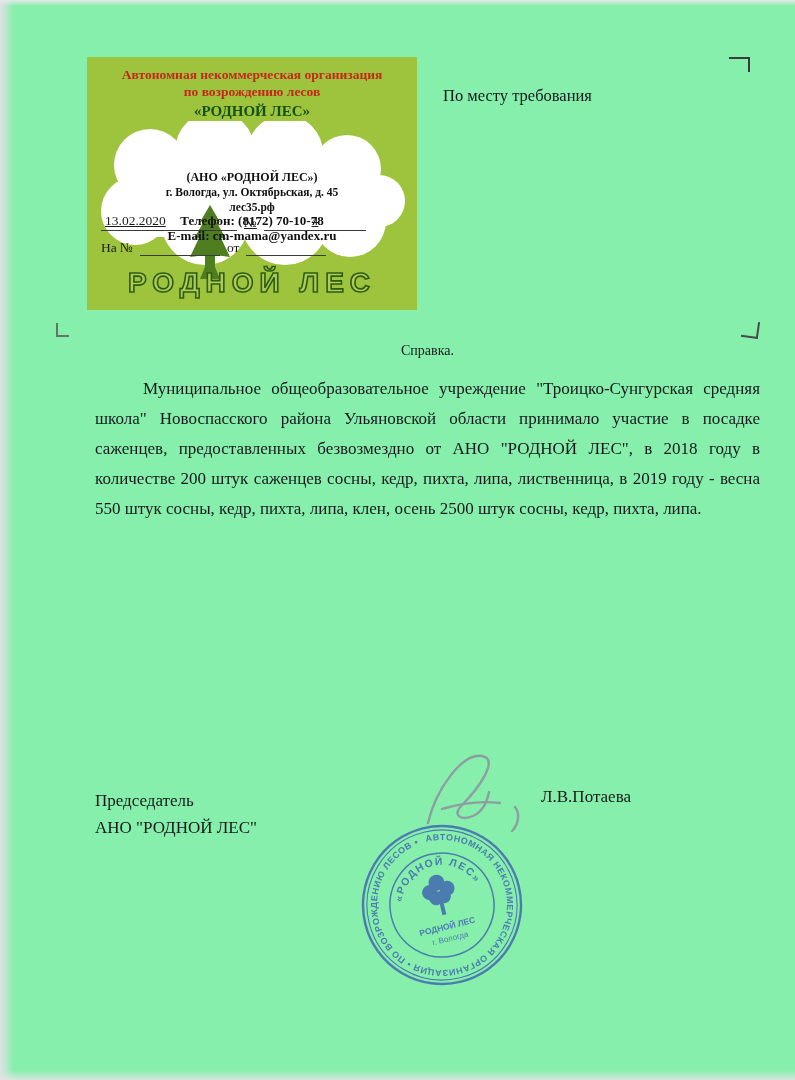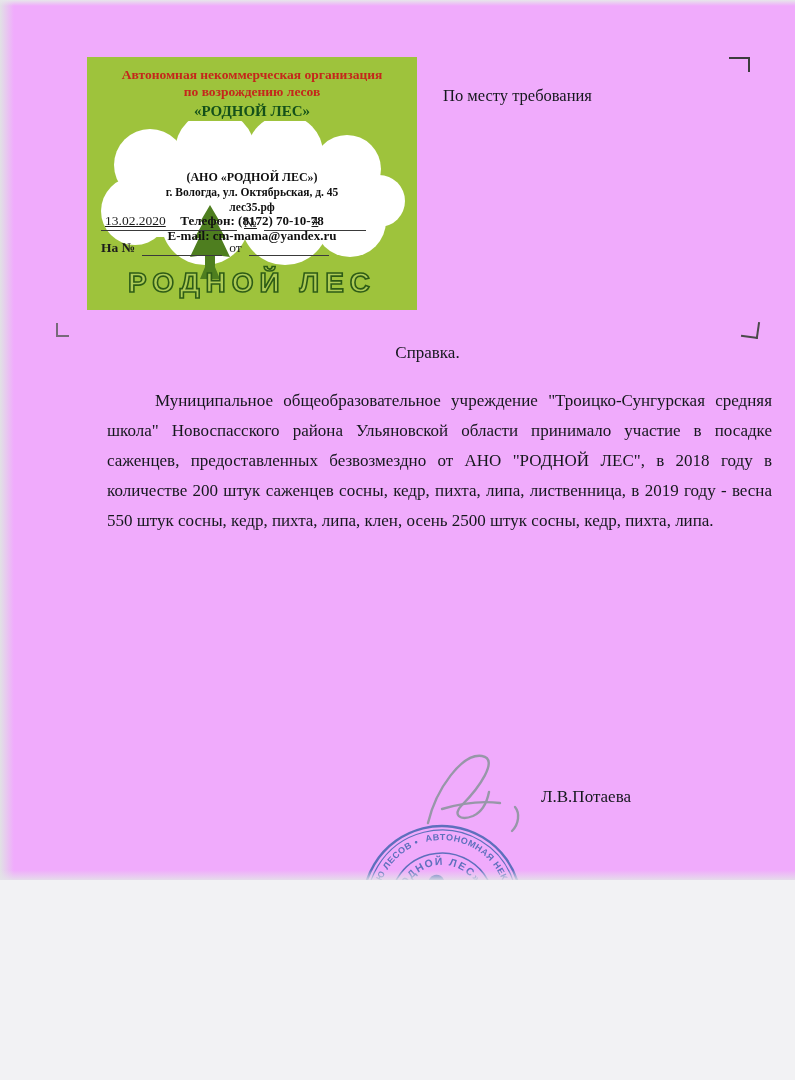--- a/index.html
+++ b/index.html
@@ -1,16 +1,16 @@
 <!DOCTYPE html>
 <html><head>
 <meta charset="utf-8">
 <style>
   html,body{margin:0;padding:0;background:#f2f2f4;}
-  .page{position:relative;width:795px;height:880px;background:#f0abfc;overflow:hidden;
+  .page{position:relative;width:795px;height:1080px;background:#86efac;overflow:hidden;
         font-family:"Liberation Serif",serif;color:#15181d;}
 
   
   .edge-left{position:absolute;left:0;top:0;width:14px;height:100%;z-index:6;pointer-events:none;
              background:linear-gradient(90deg,#e1e1e5 0%,rgba(255,255,255,0) 100%);}
   .edge-top{position:absolute;left:0;top:0;width:100%;height:6px;z-index:6;pointer-events:none;
             background:linear-gradient(180deg,#e7e7ea 0%,rgba(255,255,255,0) 100%);}
   .edge-bottom{position:absolute;left:0;bottom:0;width:100%;height:10px;z-index:6;pointer-events:none;
             background:linear-gradient(0deg,#e4e4e8 0%,rgba(255,255,255,0) 100%);opacity:.85;}
 
@@ -35,29 +35,29 @@
   .addr.sm{font-size:13px;}
   .date-row,.ref-row{position:absolute;left:14px;right:14px;display:flex;align-items:flex-end;
                      z-index:4;font-size:13.5px;color:#1c1c1c;}
   .date-row{top:156px;text-decoration:underline;}
   .ref-row{top:181px;}
   .blank{display:inline-block;border-bottom:1.3px solid #3a3a3a;height:17px;}
   .date-blank{width:132px;text-align:left;padding-left:4px;}
   .num-blank{width:102px;text-align:center;}
   .ref-blank{width:80px;}
   .lbl{margin:0 7px;}
-  .ref-row .lbl:first-child{margin-left:0;font-weight:bold;}
+  .ref-row .lbl:first-child{margin-left:0;}
   .logo-text{position:absolute;left:0;right:0;bottom:11px;z-index:3;white-space:nowrap;
              font-family:"Liberation Sans",sans-serif;font-weight:bold;font-size:28px;letter-spacing:6px;
              color:#aecb56;-webkit-text-stroke:1.6px #2d5c16;}
 
   
   .recipient{position:absolute;left:443px;top:86px;font-size:16.5px;}
-  .doc-title{position:absolute;left:95px;top:343px;width:665px;text-align:center;font-size:17px;}
-  .body-par{position:absolute;left:95px;width:665px;margin:12px;font-size:17px;line-height:30px;
+  .doc-title{position:absolute;left:95px;top:343px;width:665px;text-align:center;font-size:14px;}
+  .body-par{position:absolute;left:95px;width:665px;margin:0;font-size:17px;line-height:30px;
             text-align:justify;text-indent:48px;}
   .p1{top:374px;}
   .p2{top:581px;}
 
   
   .sig-left{position:absolute;left:95px;top:787px;font-size:17px;line-height:27px;}
   .sig-name{position:absolute;left:541px;top:787px;font-size:17px;}
   .stamp{position:absolute;left:357px;top:820px;width:170px;height:170px;
          transform:rotate(-14deg);opacity:.82;}
   .stamp text{font-family:"Liberation Sans",sans-serif;}
@@ -119,20 +119,24 @@
       <span class="blank ref-blank"></span>
     </div>
 
     <div class="logo-text">РОДНОЙ ЛЕС</div>
   </div>
 
   <div class="recipient">По месту требования</div>
   <div class="doc-title">Справка.</div>
   <p class="body-par p1">Муниципальное общеобразовательное учреждение "Троицко-Сунгурская средняя школа" Новоспасского района Ульяновской области принимало участие в посадке саженцев, предоставленных безвозмездно от АНО "РОДНОЙ ЛЕС", в 2018 году в количестве 200 штук саженцев сосны, кедр, пихта, липа, лиственница, в 2019 году - весна 550 штук сосны, кедр, пихта, липа, клен, осень 2500 штук сосны, кедр, пихта, липа.</p>
 
+  <div class="sig-left">
+    <div>Председатель</div>
+    <div>АНО "РОДНОЙ ЛЕС"</div>
+  </div>
   <div class="sig-name">Л.В.Потаева</div>
 
   <svg class="stamp" viewBox="0 0 170 170" style="color: rgb(63, 99, 176);">
     <circle cx="85" cy="85" r="79" fill="none" stroke="currentColor" stroke-width="2.4"></circle>
     <circle cx="85" cy="85" r="75" fill="none" stroke="currentColor" stroke-width="1.1"></circle>
     <circle cx="85" cy="85" r="52" fill="none" stroke="currentColor" stroke-width="1.5"></circle>
     <defs>
       <path id="ringPath" d="M 85 20 A 65 65 0 1 1 84.9 20"></path>
       <path id="arcPath" d="M 45 85 A 40 40 0 0 1 125 85"></path>
     </defs>

